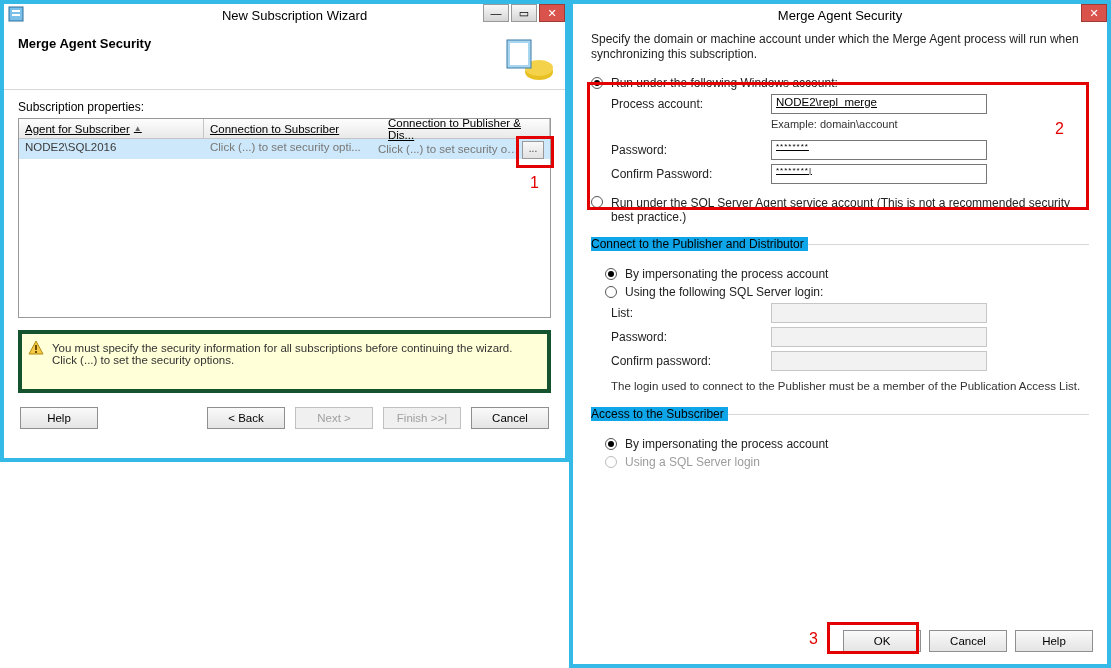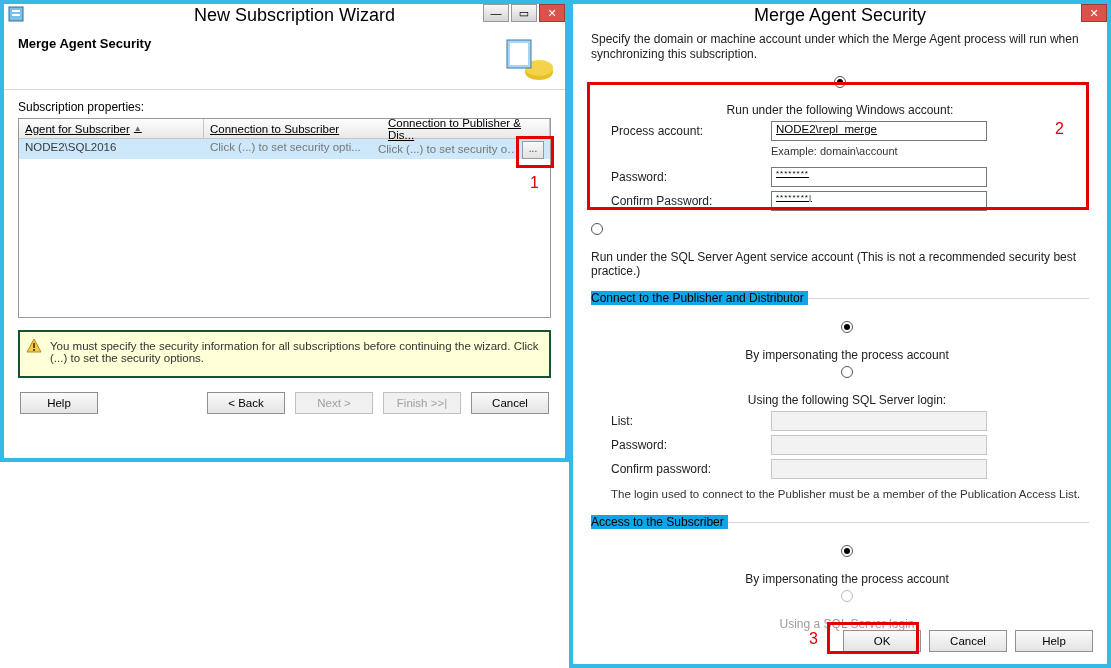--- a/index.html
+++ b/index.html
@@ -25,21 +25,21 @@
     height: 22px;
     background: #fff;
     border-bottom: 0px;
     display: flex;
     align-items: center;
     position: relative;
   }
   .titlebar .title {
     flex: 1;
     text-align: center;
-    font-size: 18px;
+    font-size: 13px;
     color: #000;
   }
   .titlebar .icon {
     margin-left: 4px;
     font-size: 12px;
   }
   .winbtns {
     position: absolute;
     right: 0; top: 0;
     display: flex;
@@ -115,23 +115,23 @@
     border: 1px solid #999;
     background: linear-gradient(#f8f8f8, #e2e2e2);
     text-align: center;
     font-size: 10px;
     line-height: 14px;
     margin-top: 1px;
   }
 
   .warn-box {
     margin-top: 12px;
-    border: 2px solid #14532d;
+    border: 4px solid #14532d;
     background: #ffffd8;
-    padding: 8px 10px 12px 30px;
+    padding: 8px 10px 23px 30px;
     position: relative;
     color: #333;
     font-size: 11.5px;
     min-height: 44px;
   }
   .warn-icon {
     position: absolute;
     left: 6px; top: 6px;
   }
 
@@ -186,23 +186,22 @@
   .fieldset .legend {
     position: relative;
     top: -12px;
     background: #0ea5e9;
     padding: 0 4px 0 0;
     color: #000;
   }
   .radio-row {
     display: flex;
     align-items: center;
-    gap: 15px;
+    gap: 8px;
     margin: 4px 0;
-    flex-direction: column;
   }
   .radio {
     width: 12px; height: 12px;
     border: 1px solid #555;
     border-radius: 50%;
     position: relative;
     background: #fff;
   }
   .radio.checked::after {
     content: "";

